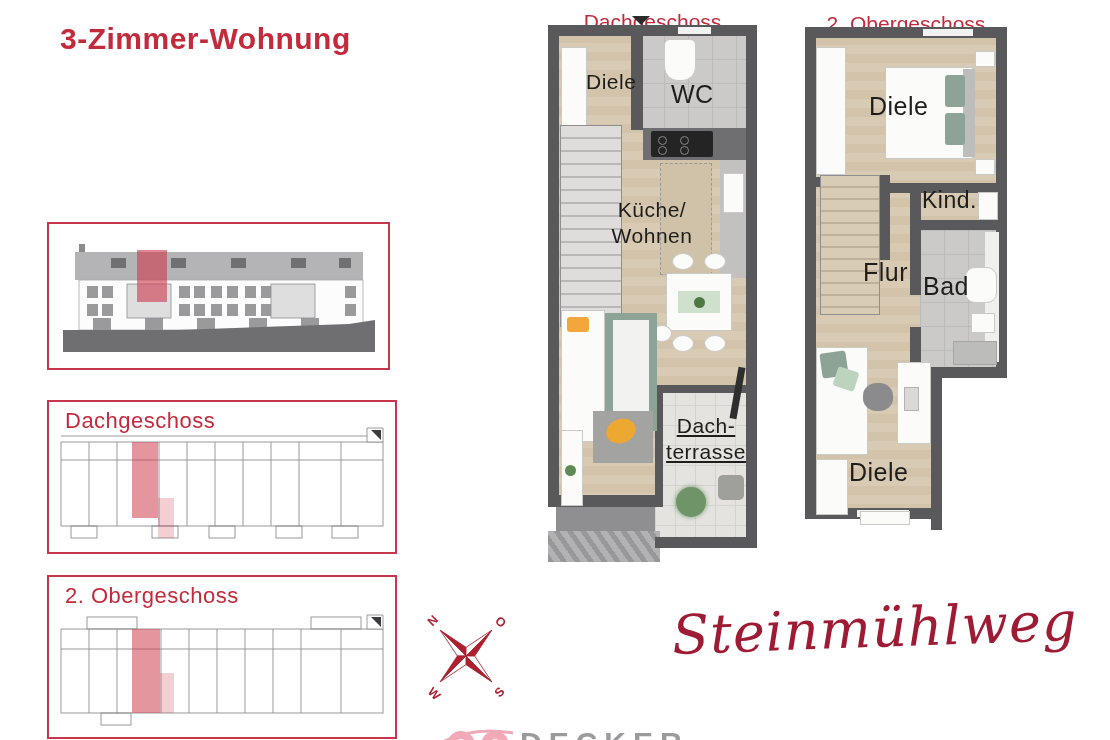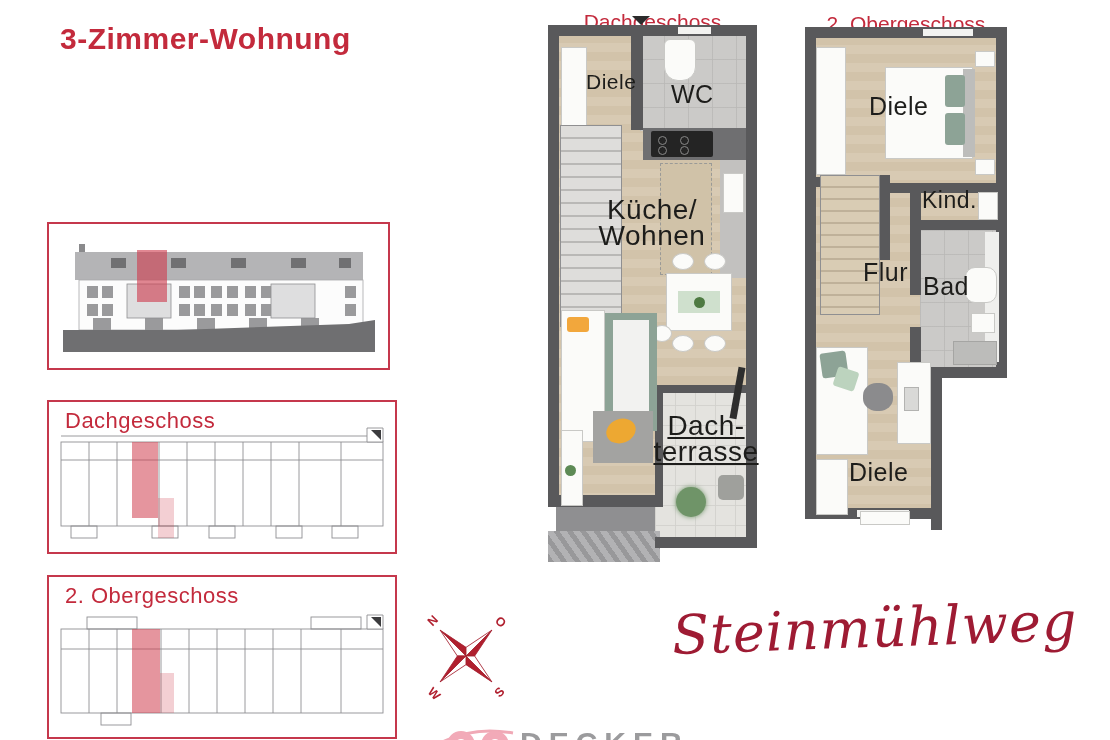--- a/index.html
+++ b/index.html
@@ -29,21 +29,21 @@
   .terr{position:absolute;background:
         repeating-linear-gradient(90deg,rgba(210,209,205,.9) 0 1px,transparent 1px 20px),
         repeating-linear-gradient(180deg,rgba(210,209,205,.9) 0 1px,transparent 1px 20px),#e4e3df;}
   .furn{position:absolute;background:#fbfbf9;border:1px solid #c9c9c6;box-sizing:border-box;}
   .gray{position:absolute;background:#a3a3a1;}
   .green{position:absolute;background:#8da396;}
   .hatch{position:absolute;background:repeating-linear-gradient(55deg,#98989a 0 5px,#b2b2b4 5px 11px);}
   .stairs{position:absolute;background:repeating-linear-gradient(180deg,#dedddb 0 11px,#b9b8b6 11px 13px);
           border:1px solid #8f8f91;box-sizing:border-box;}
   .stairs.tan{background:repeating-linear-gradient(180deg,#d9ccb4 0 10px,#bfb199 10px 12px);}
-  .rlabel{position:absolute;color:#1d1d1b;font-size:28px;letter-spacing:.5px;line-height:26px;
+  .rlabel{position:absolute;color:#1d1d1b;font-size:21px;letter-spacing:.5px;line-height:26px;
           white-space:pre-line;}
   .rlabel.center{text-align:center;transform:translateX(-50%);}
   
   .compass{position:absolute;left:418px;top:608px;width:96px;height:96px;}
   .script{position:absolute;left:672px;top:598px;width:345px;color:#9e1b33;
           font-family:"DejaVu Serif",serif;font-style:italic;font-size:54px;
           transform:rotate(-2deg);text-align:center;letter-spacing:1px;}
   .logo{position:absolute;left:425px;top:723px;width:300px;height:30px;}
   .logo-text{position:absolute;left:95px;top:3px;color:#9b9b9d;font-weight:700;
              font-size:30px;letter-spacing:7px;}

